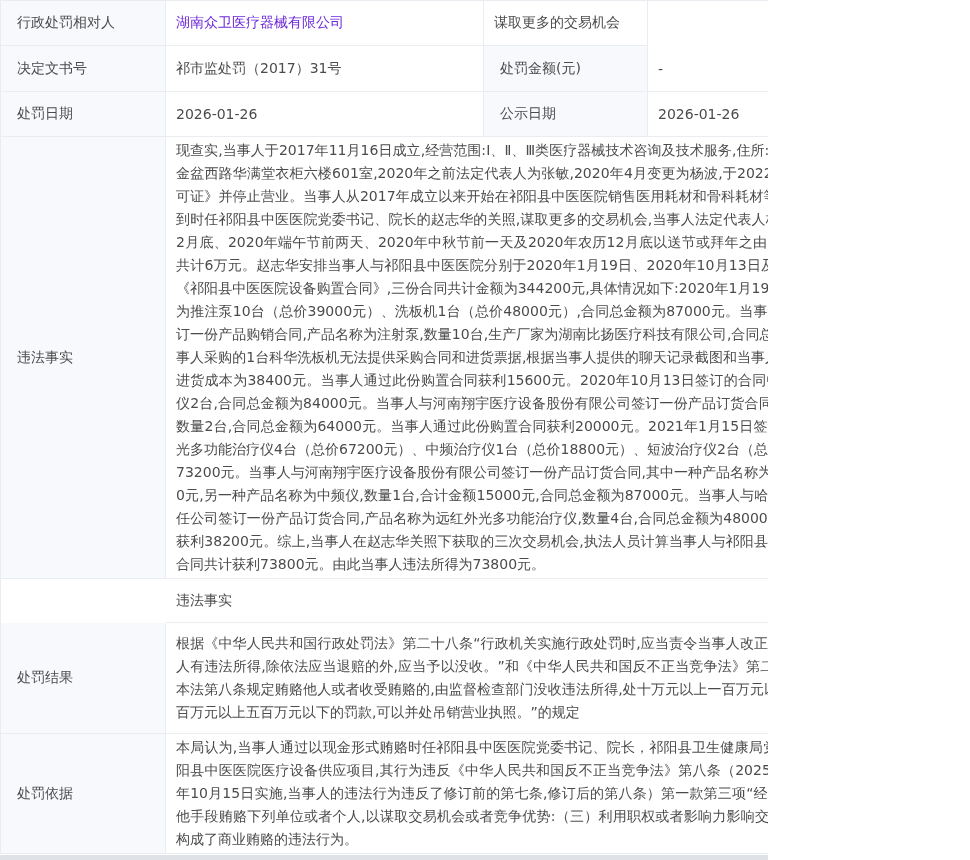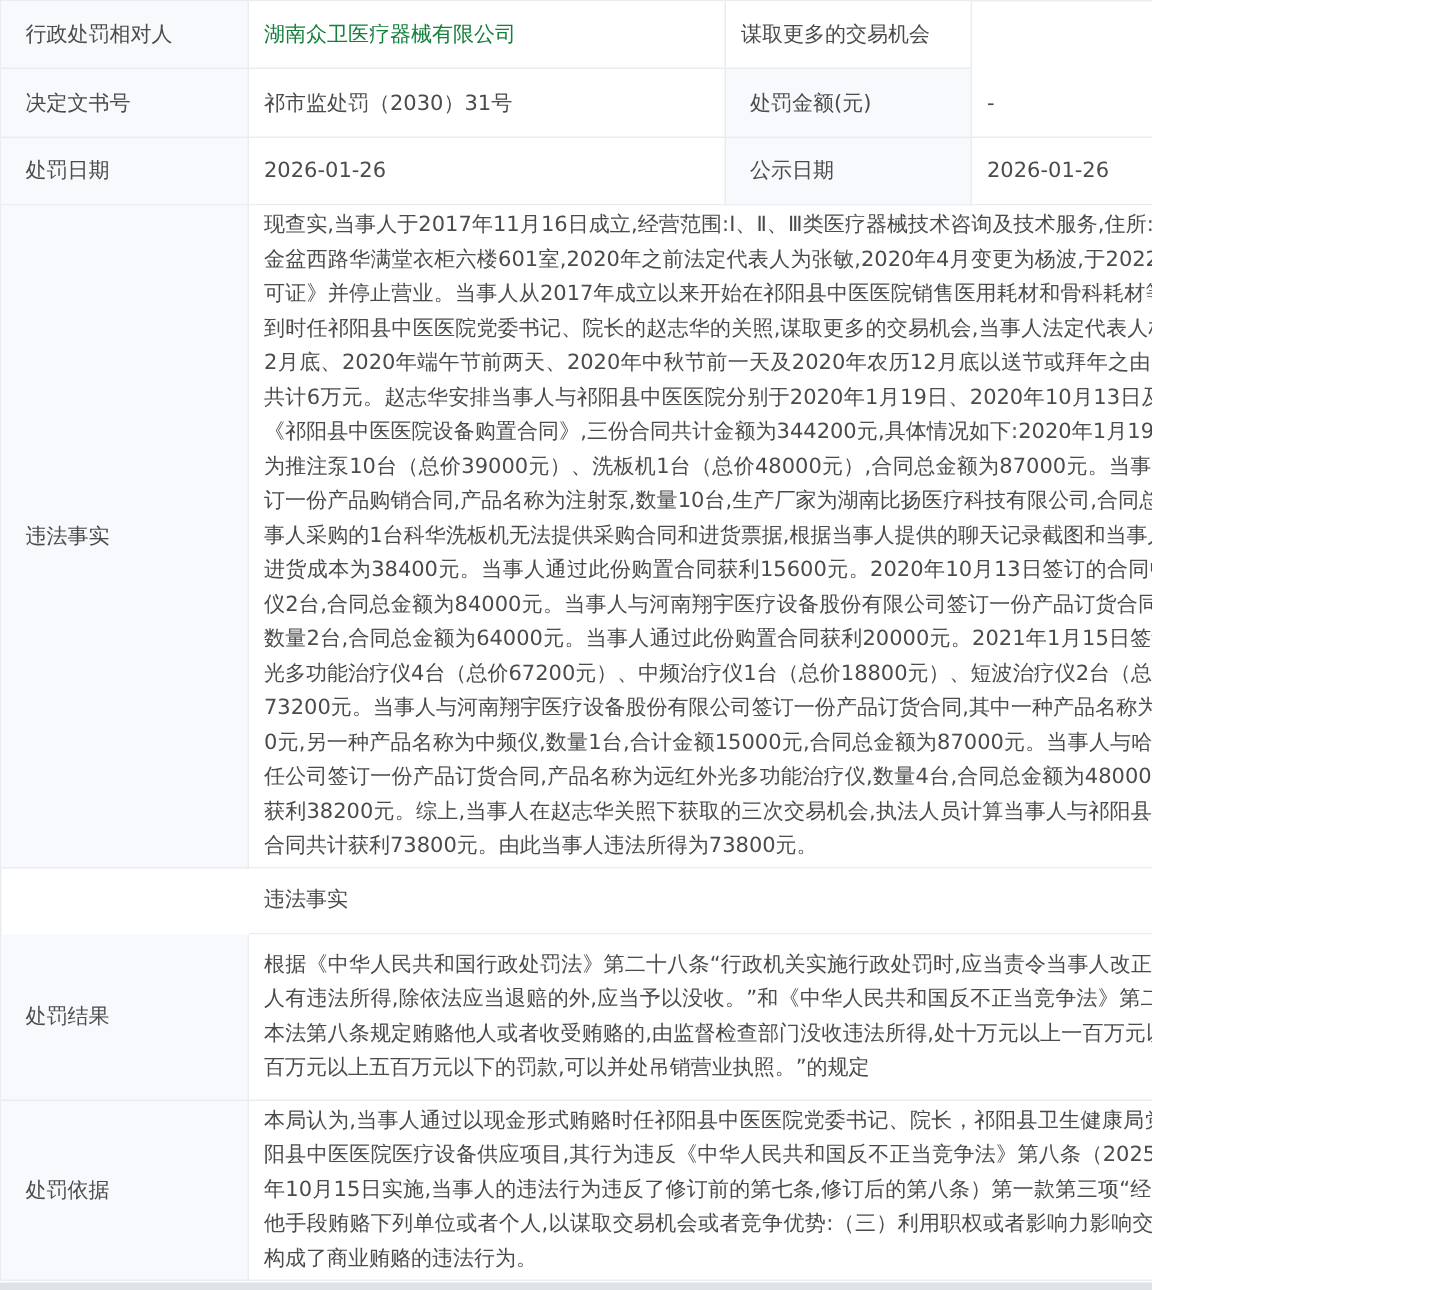--- a/index.html
+++ b/index.html
@@ -56,21 +56,21 @@
   .cell-value-long {
     grid-column: 2 / -1;
     line-height: 23px;
     padding-top: 6px;
     padding-bottom: 6px;
     padding-right: 14px;
     word-break: break-all;
     text-align: justify;
   }
   .link {
-    color: #15803d;
+    color: #6d28d9;
     text-decoration: none;
     cursor: pointer;
   }
   .bottom-strip {
     position: absolute;
     left: 0;
     bottom: 0;
     width: 970px;
     height: 5px;
     background: #dfe2e6;
@@ -92,21 +92,21 @@
       <div class="cell cell-value">
         <span>谋取更多的交易机会</span>
       </div>
     </div>
 
     <div class="row h-r2">
       <div class="cell cell-label">
         <span>决定文书号</span>
       </div>
       <div class="cell cell-value">
-        <span>祁市监处罚（2030）31号</span>
+        <span>祁市监处罚（2017）31号</span>
       </div>
       <div class="cell cell-label">
         <span>处罚金额(元)</span>
       </div>
       <div class="cell cell-value">
         <span>-</span>
       </div>
     </div>
 
     <div class="row h-r3">

